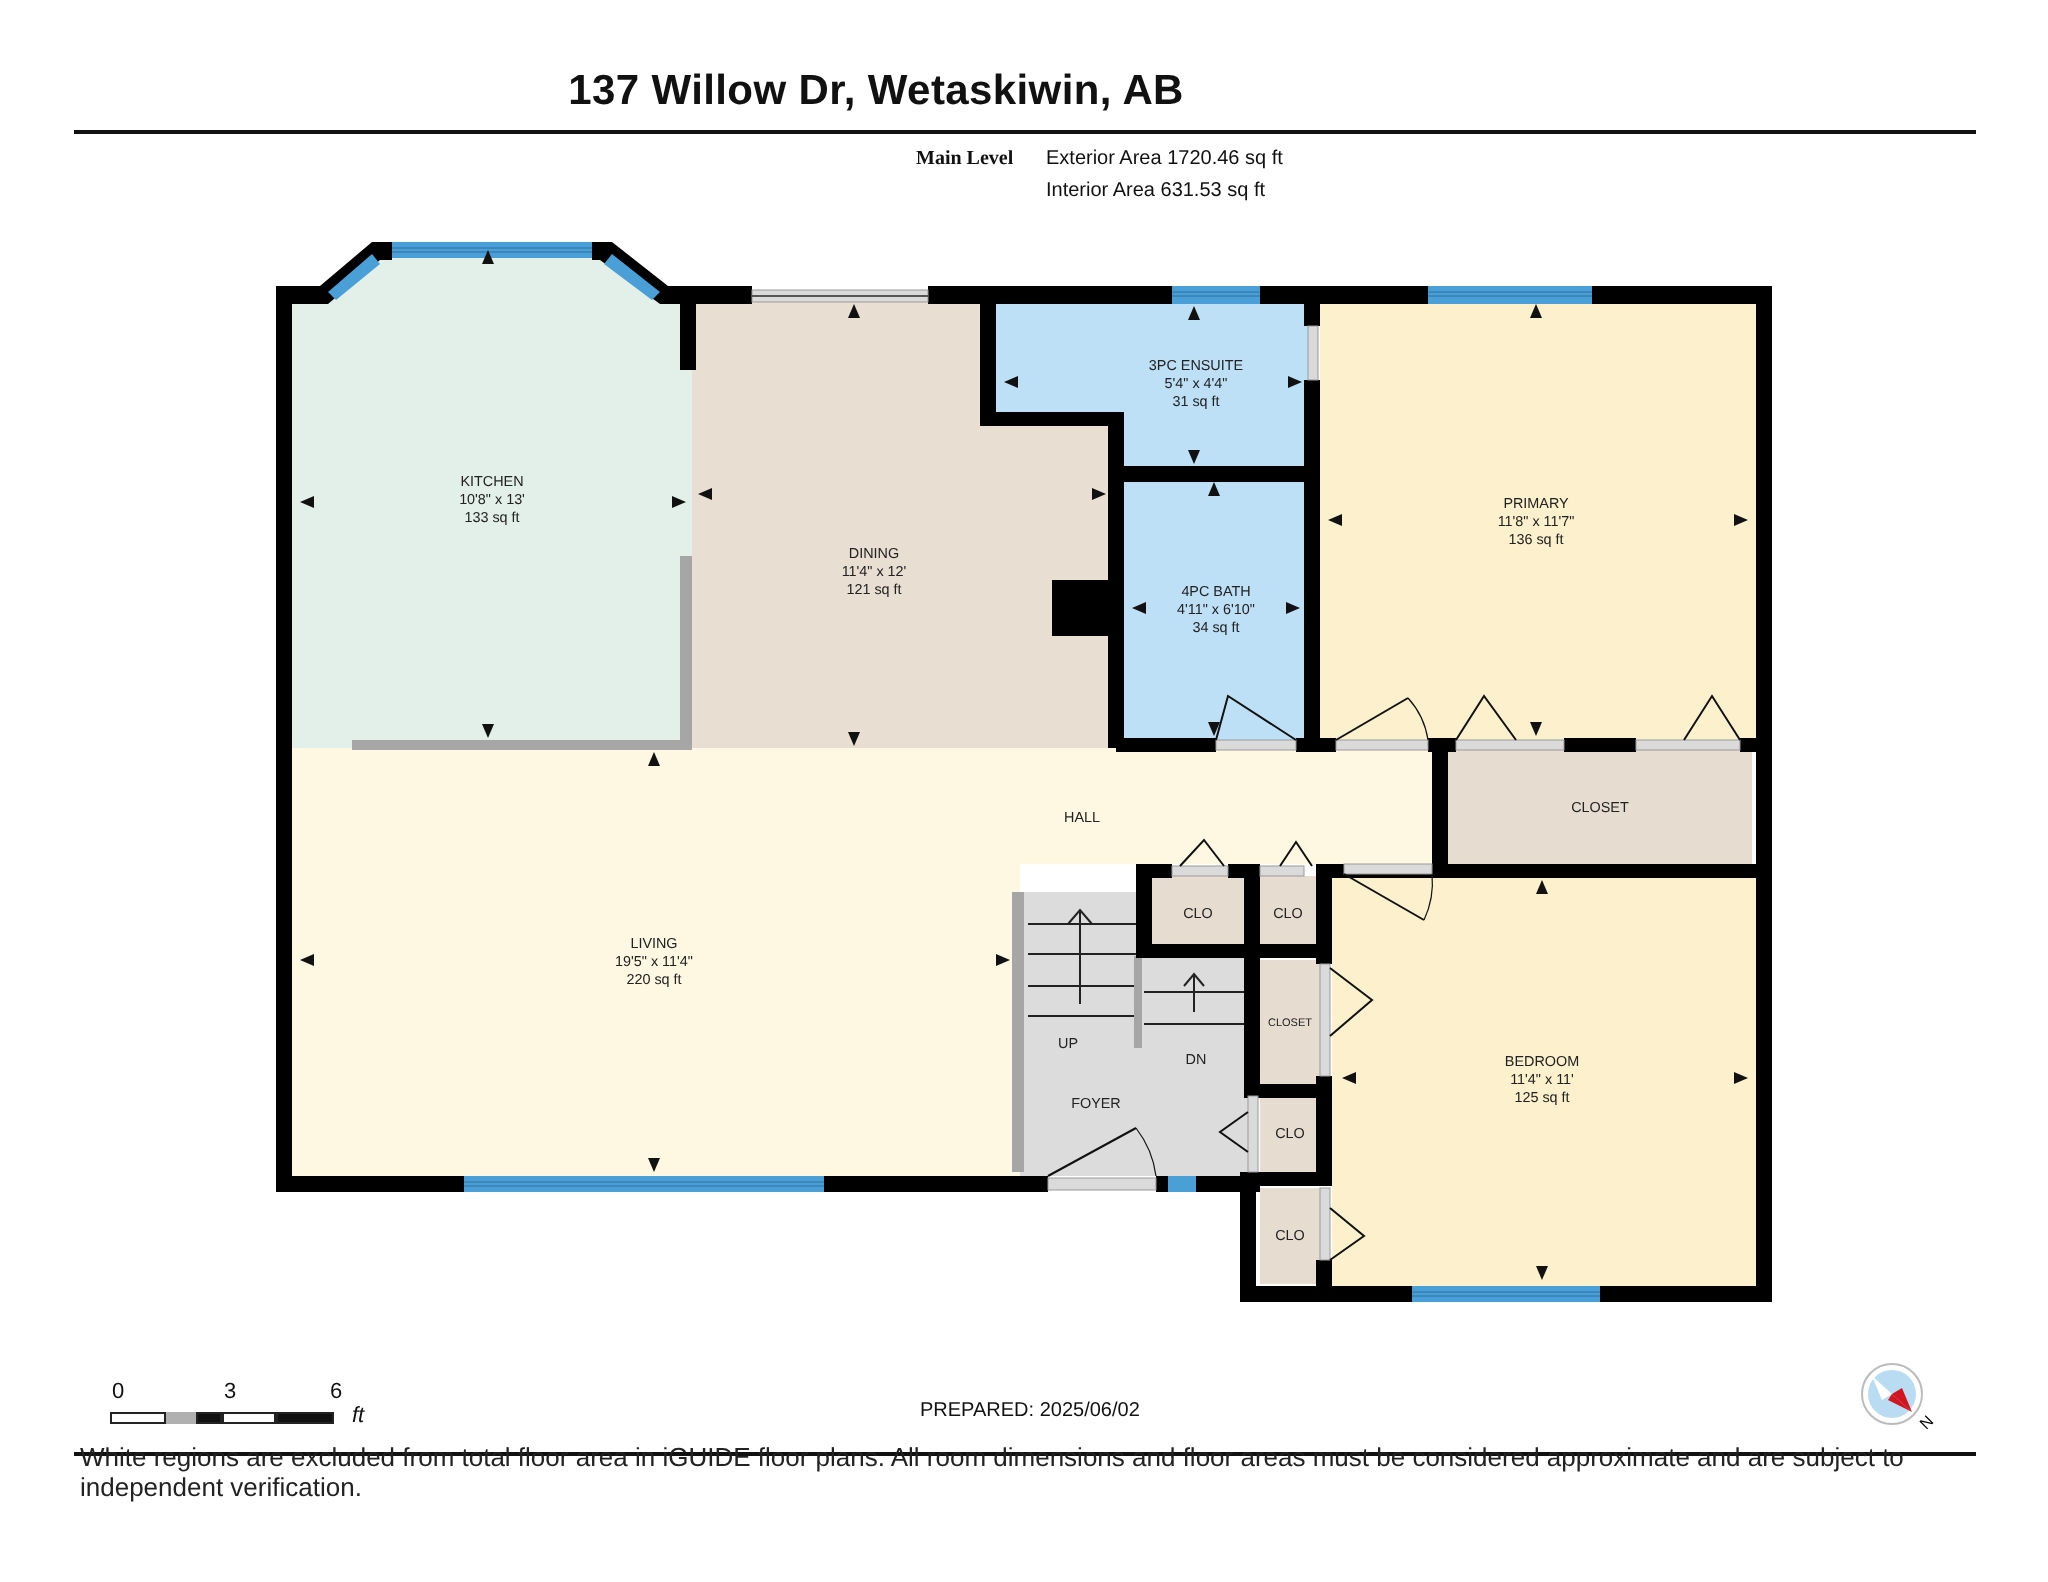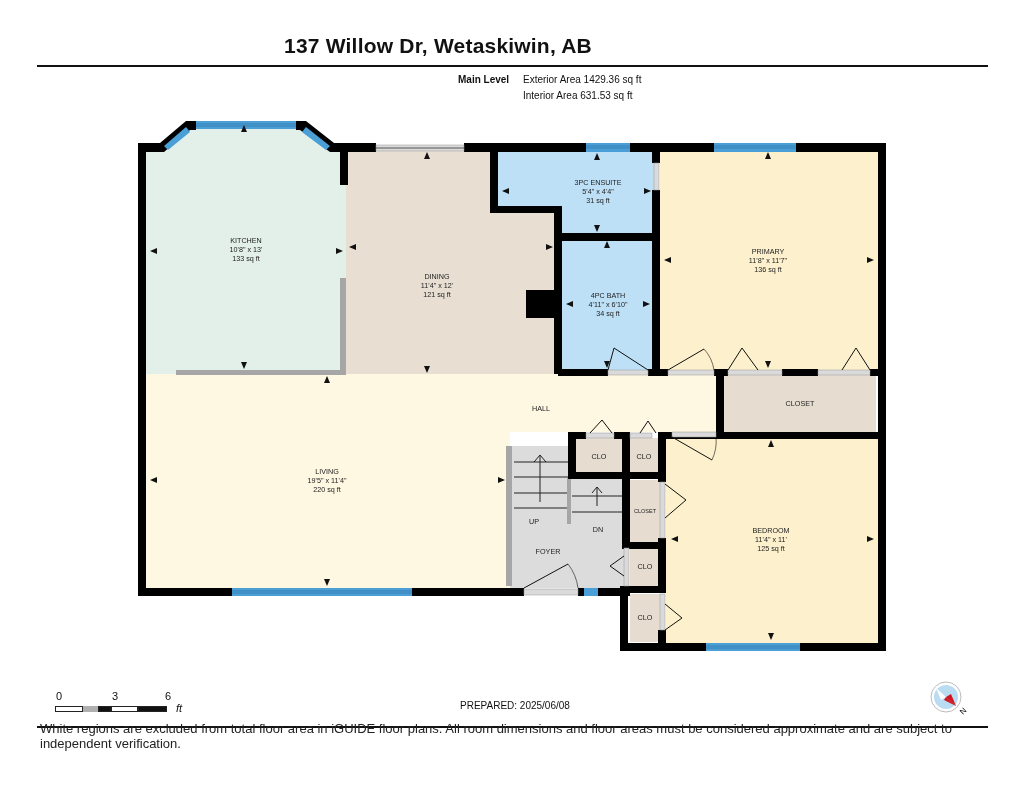--- a/index.html
+++ b/index.html
@@ -2,41 +2,41 @@
 <html><head>
 <meta charset="utf-8">
 <style>
   html, body { margin:0; padding:0; background:#ffffff; }
   body { width:1024px; height:791px; position:relative; overflow:hidden; font-family:"Liberation Sans", sans-serif; color:#111; }
   .title { position:absolute; left:0; top:34px; width:876px; text-align:center; font-size:21px; font-weight:bold; letter-spacing:0.2px; }
   .rule { position:absolute; left:37px; width:951px; height:2px; background:#111; }
   .rule.top { top:65px; }
   .rule.bottom { top:726px; }
   .level-info { position:absolute; top:72px; font-size:10px; line-height:16px; }
-  .level-name { left:458px; font-weight:bold; }
+  .level-name { left:458px; font-weight:bold;font-family:Liberation Serif, serif; }
   .level-areas { left:523px; }
   .plan { position:absolute; left:0; top:0; }
   .room-label { font-family:"Liberation Sans", sans-serif; font-size:7.2px; fill:#222; text-anchor:middle; }
   .scale { position:absolute; left:53px; top:690px; width:140px; height:30px; }
   .scale-num { position:absolute; top:0; font-size:11px; }
   .scale-bar { position:absolute; top:16px; left:2px; height:6px; display:flex; }
   .scale-bar span { display:block; height:6px; border:1px solid #222; box-sizing:border-box; }
   .scale-unit { position:absolute; left:123px; top:12px; font-size:11px;font-style:italic; }
   .prepared { position:absolute; left:460px; top:700px; font-size:10px; }
   .compass { position:absolute; left:928px; top:680px; width:40px; height:40px; }
   .disclaimer { position:absolute; left:40px; top:721px; font-size:13px; color:#222; }
 </style>
 </head>
 <body>
 
 <div class="title">137 Willow Dr, Wetaskiwin, AB</div>
 <div class="rule top"></div>
 <div class="level-info level-name">Main Level</div>
 <div class="level-info level-areas">
-  <div>Exterior Area 1429.36 sq ft</div>
+  <div>Exterior Area 1720.46 sq ft</div>
   <div>Interior Area 631.53 sq ft</div>
 </div>
 
 <svg class="plan" width="1024" height="680" viewBox="0 0 1024 680" xmlns="http://www.w3.org/2000/svg">
 
   <g>
     <polygon points="146,151 146,374 346,374 346,151 330,151 300,125 192,125 160,151" fill="#e3f0ea"></polygon>
     <rect x="346" y="151" width="212" height="223" fill="#e8dfd2"></rect>
     <polygon points="498,151 654,151 654,233 560,233 560,208 498,208" fill="#bde0f7"></polygon>
     <rect x="562" y="240" width="92" height="131" fill="#bde0f7"></rect>
@@ -255,21 +255,21 @@
   <div class="scale-bar">
     <span style="width:28px;background:#fff;"></span>
     <span style="width:15px;background:#b0b0b0;border-color:#b0b0b0;"></span>
     <span style="width:13px;background:#111;"></span>
     <span style="width:27px;background:#fff;"></span>
     <span style="width:29px;background:#111;"></span>
   </div>
   <span class="scale-unit">ft</span>
 </div>
 
-<div class="prepared">PREPARED: 2025/06/08</div>
+<div class="prepared">PREPARED: 2025/06/02</div>
 
 <svg class="compass" viewBox="0 0 40 40" xmlns="http://www.w3.org/2000/svg">
   <circle cx="18" cy="17" r="15" fill="#fff" stroke="#bbb" stroke-width="1"></circle>
   <circle cx="18" cy="17" r="12" fill="#b9dcf2"></circle>
   <polygon points="8,8 18,17 13,20" fill="#fff"></polygon>
   <polygon points="28,26 18,17 23,14" fill="#d0161e"></polygon>
   <polygon points="28,26 16,20 18,17" fill="#d0161e"></polygon>
   <text x="33" y="36" font-size="8" font-family="Liberation Sans, sans-serif" transform="rotate(-45 33 33)">N</text>
 </svg>
 

